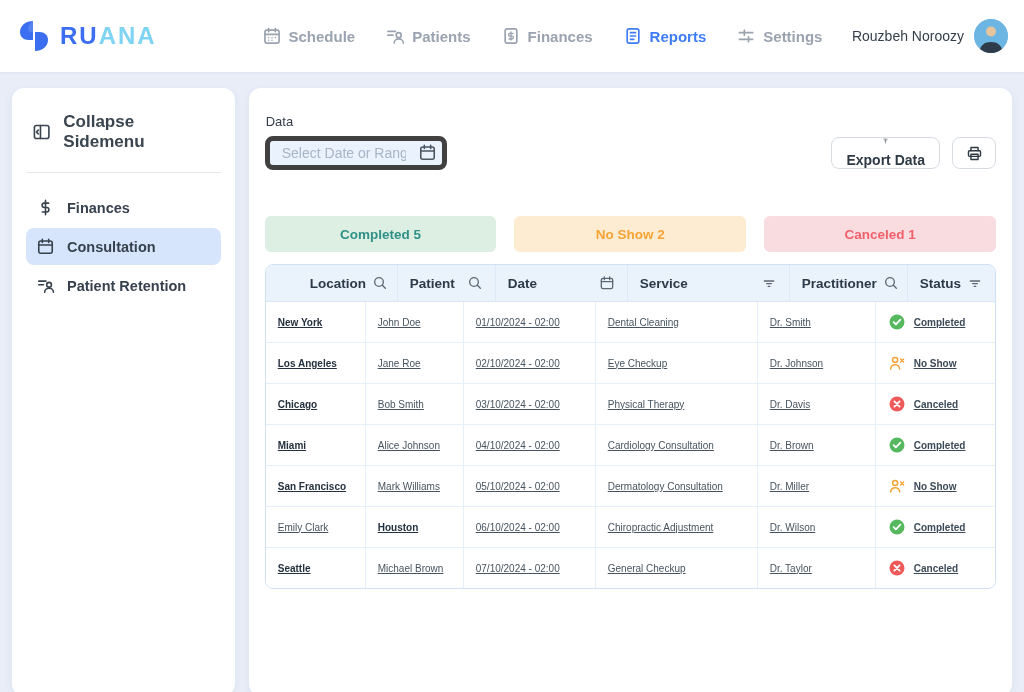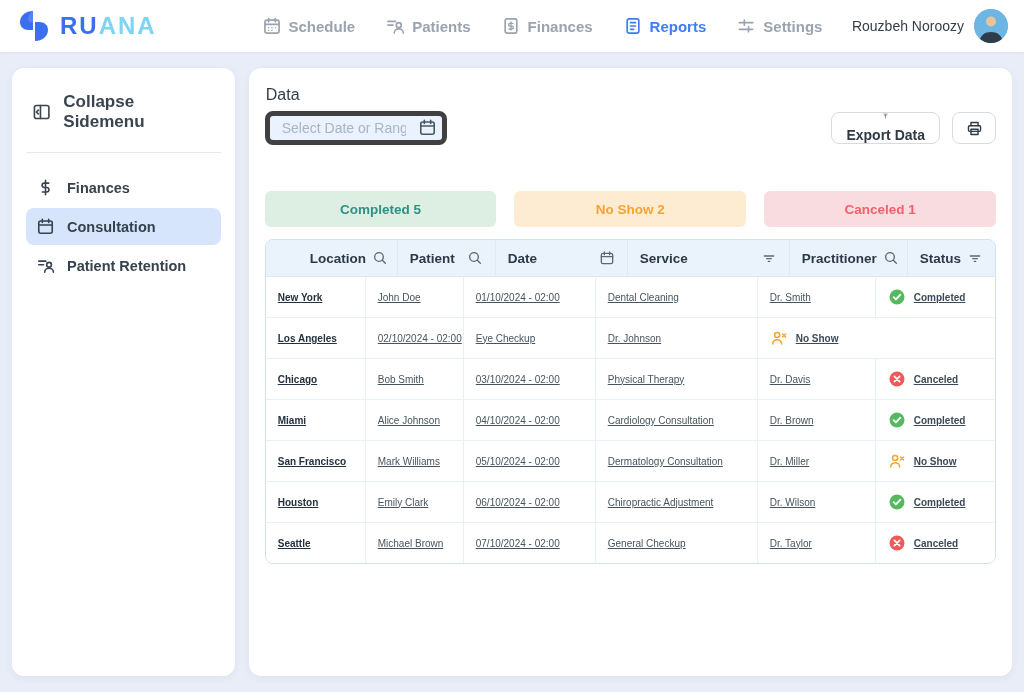--- a/index.html
+++ b/index.html
@@ -5,21 +5,21 @@
   * { box-sizing: border-box; }
   html,body { margin:0; padding:0; }
   body {
     width:1024px; height:692px; overflow:hidden;
     background:#e8edf8;
     font-family:"Liberation Sans", sans-serif;
     color:#333e4a;
   }
   
   .topbar {
-    height:52px; background:#ffffff;
+    height:72px; background:#ffffff;
     display:flex; align-items:center;
     padding:0 16px; box-shadow:0 1px 2px rgba(40,60,100,.06);
     position:relative; z-index:2;
   }
   .logo { display:flex; align-items:center; gap:8px; min-width:240px; cursor:pointer; }
   .logo-mark { width:36px; height:36px; }
   .logo-word { font-size:24px; font-weight:800; letter-spacing:2px; }
   .logo-word .lw1 { color:#3b6ef0; }
   .logo-word .lw2 { color:#7fd4f4; }
   .nav { flex:1; display:flex; justify-content:center; gap:30px; }
@@ -49,21 +49,21 @@
   .side-divider { border:none; border-top:1px solid #e4e8ef; margin:12px 0 16px 0; }
   .side-item {
     display:flex; align-items:center; gap:12px;
     font-size:14.5px; font-weight:700; color:#37424e;
     padding:9px 10px; border-radius:8px; margin-bottom:2px; cursor:pointer;
   }
   .side-item svg { width:19px; height:19px; color:#37424e; flex:none; }
   .side-item.active { background:#d6e5fb; }
   
   .main { flex:1; padding:16px 16px; display:flex; flex-direction:column; }
-  .data-label { font-size:16px; font-weight:400; color:#333d49; margin:2px 0 7px 1px; }
+  .data-label { font-size:13px; font-weight:400; color:#333d49; margin:10px 0 7px 1px; }
   .controls { display:flex; align-items:center; }
   .date-wrap {
     position:relative; width:182px; height:34px;
   }
   .date-input {
     width:100%; height:100%;
     background:#e9f2fd; border:5px solid #404040; border-radius:8px;
     padding:0 36px 0 12px; font-size:14px; color:#333d49;
     font-family:"Liberation Sans", sans-serif; outline:none;
   }
@@ -316,20 +316,21 @@
                 <svg viewBox="0 0 24 24">
                   <circle cx="12" cy="12" r="10" fill="#56b95f"></circle>
                   <path d="M7.5 12.3l3 3 6-6.4" fill="none" stroke="#fff" stroke-width="2.4" stroke-linecap="round" stroke-linejoin="round"></path>
                 </svg>
               </span>
               <span>Completed</span>
             </div>
           </div>
           <div class="trow">
             <div class="td loc">Los Angeles</div>
+            <div class="td">Jane Roe</div>
             <div class="td">02/10/2024 - 02:00</div>
             <div class="td">Eye Checkup</div>
             <div class="td">Dr. Johnson</div>
             <div class="td status">
               <span class="sicon">
                 <svg viewBox="0 0 24 24" fill="none" stroke="#f6a335" stroke-width="2" stroke-linecap="round">
                   <circle cx="9.5" cy="8" r="3.4"></circle>
                   <path d="M3.5 20c0-3.3 2.7-5.8 6-5.8s6 2.5 6 5.8"></path>
                   <path d="M16.8 6.8l4 4M20.8 6.8l-4 4" stroke-width="1.9"></path>
                 </svg>
@@ -380,22 +381,22 @@
                 <svg viewBox="0 0 24 24" fill="none" stroke="#f6a335" stroke-width="2" stroke-linecap="round">
                   <circle cx="9.5" cy="8" r="3.4"></circle>
                   <path d="M3.5 20c0-3.3 2.7-5.8 6-5.8s6 2.5 6 5.8"></path>
                   <path d="M16.8 6.8l4 4M20.8 6.8l-4 4" stroke-width="1.9"></path>
                 </svg>
               </span>
               <span>No Show</span>
             </div>
           </div>
           <div class="trow">
+            <div class="td">Emily Clark</div>
             <div class="td loc">Houston</div>
-            <div class="td">Emily Clark</div>
             <div class="td">06/10/2024 - 02:00</div>
             <div class="td">Chiropractic Adjustment</div>
             <div class="td">Dr. Wilson</div>
             <div class="td status">
               <span class="sicon">
                 <svg viewBox="0 0 24 24">
                   <circle cx="12" cy="12" r="10" fill="#56b95f"></circle>
                   <path d="M7.5 12.3l3 3 6-6.4" fill="none" stroke="#fff" stroke-width="2.4" stroke-linecap="round" stroke-linejoin="round"></path>
                 </svg>
               </span>

